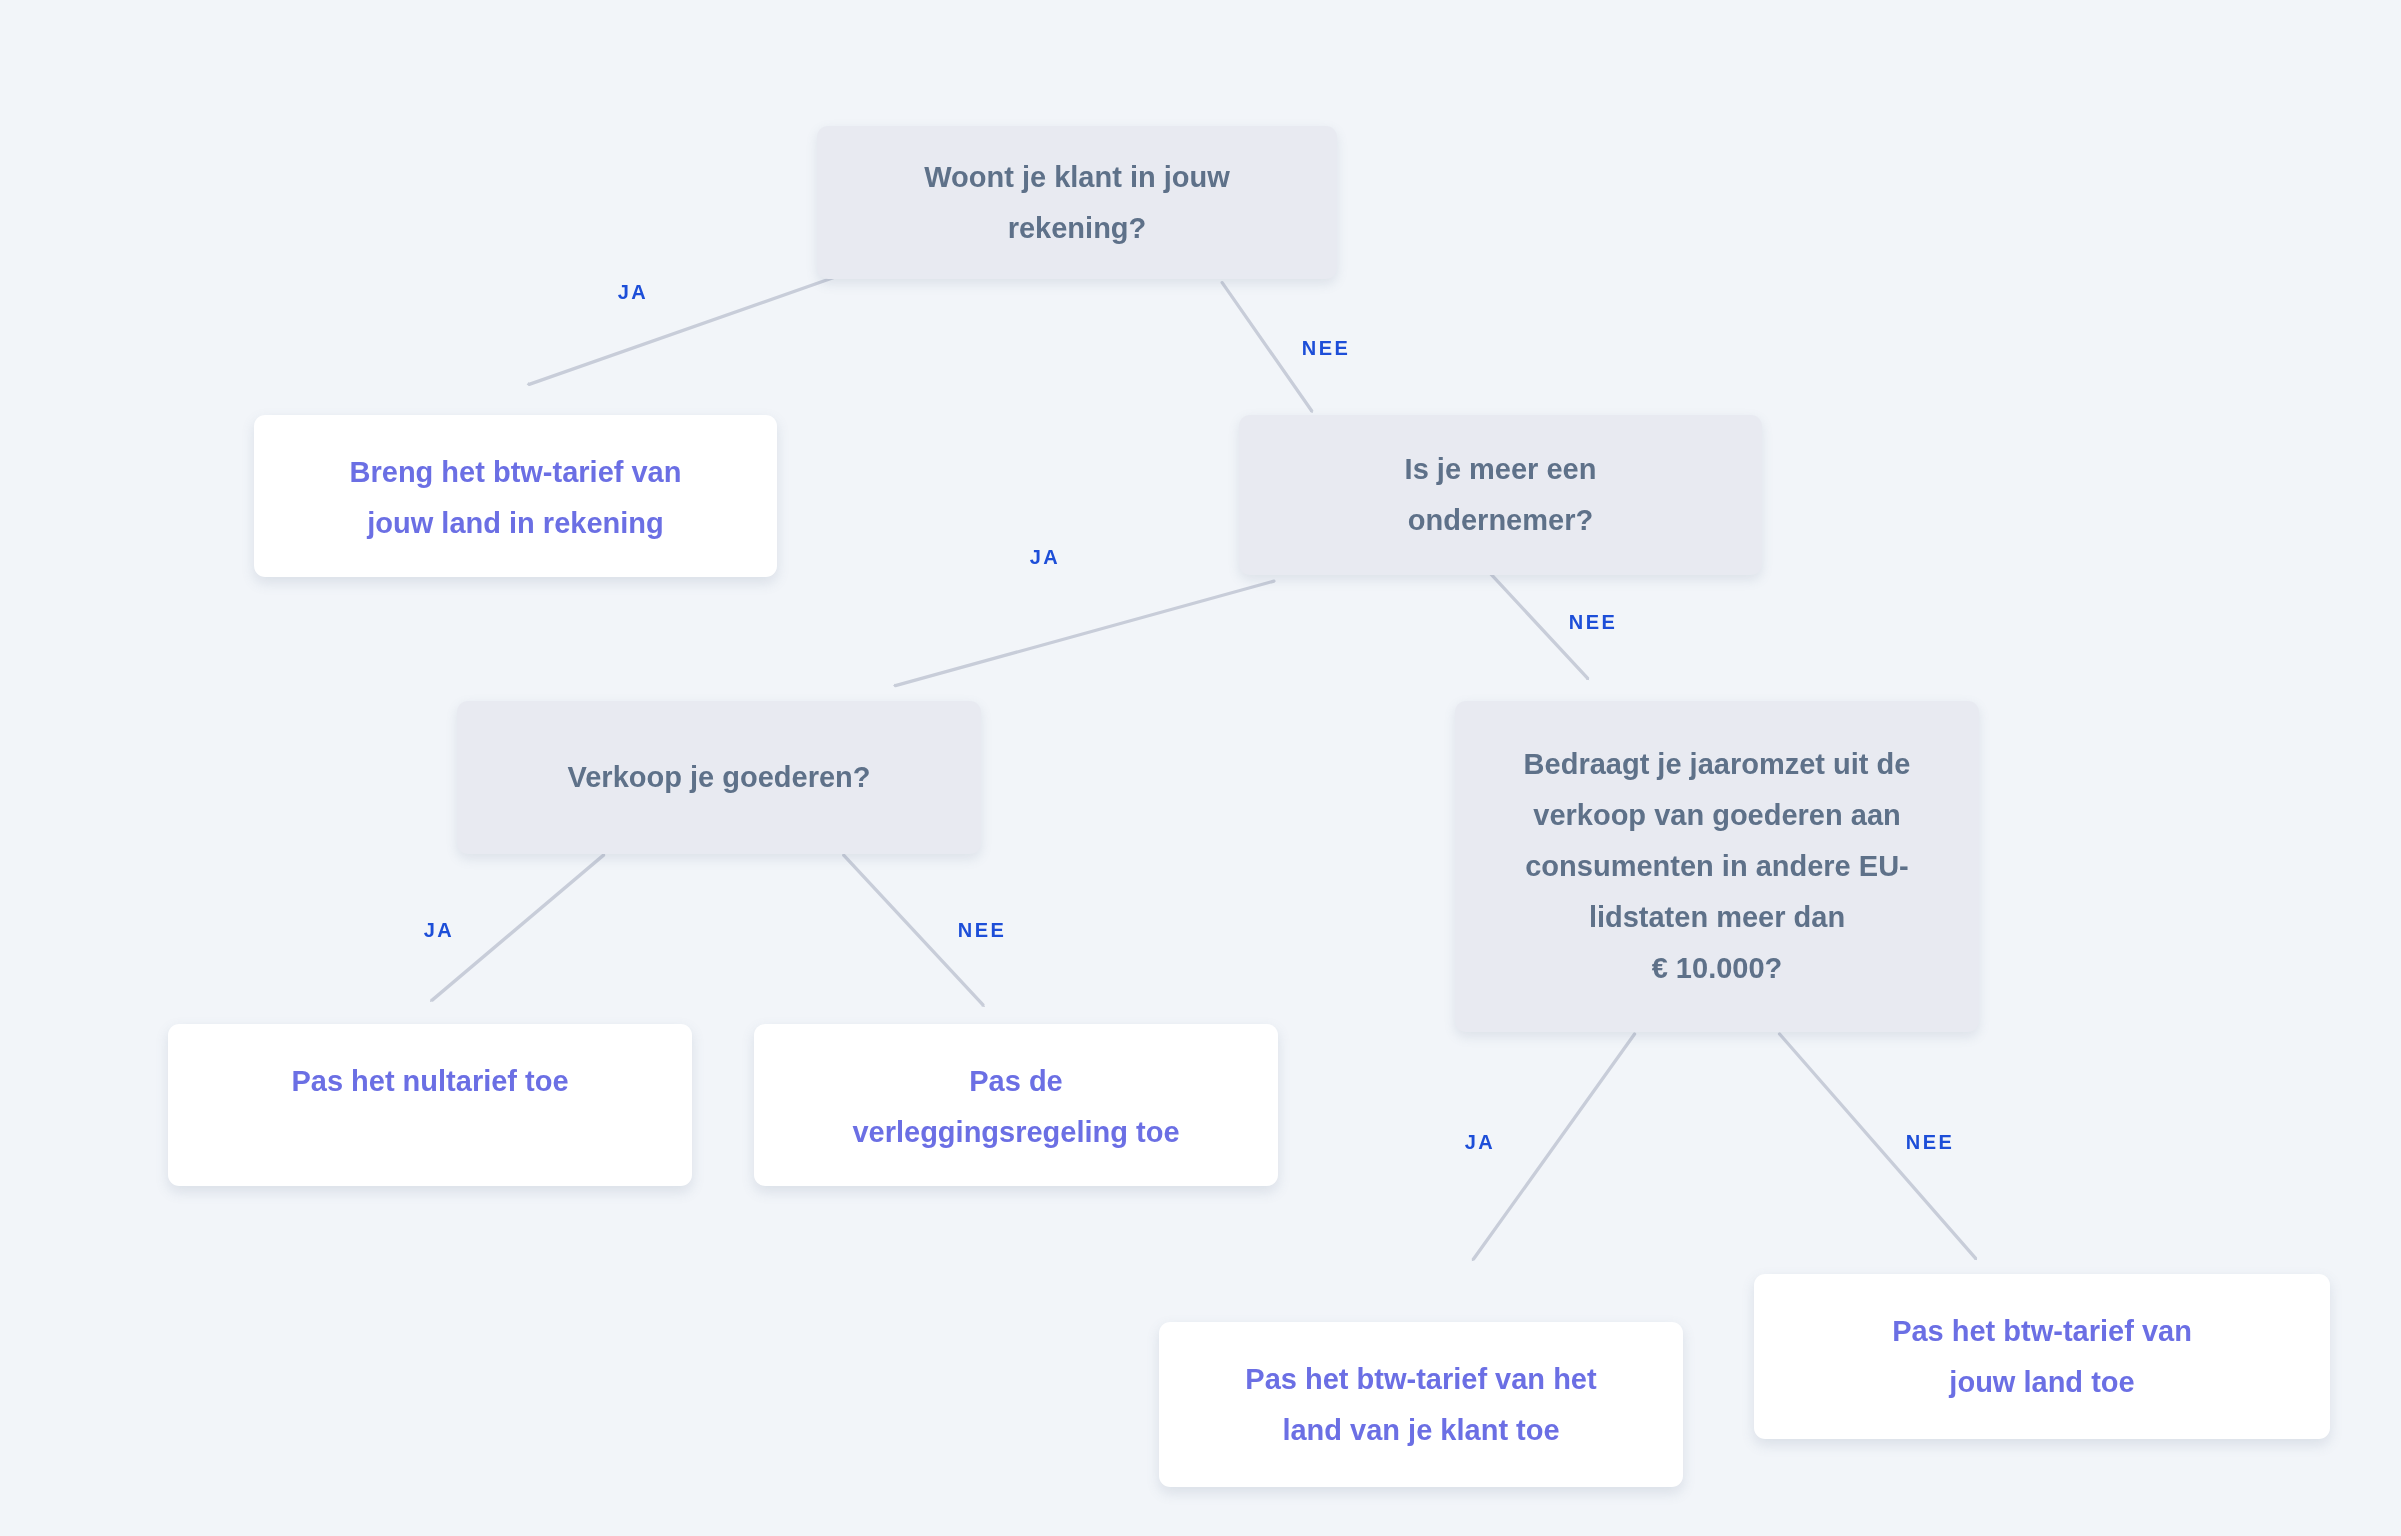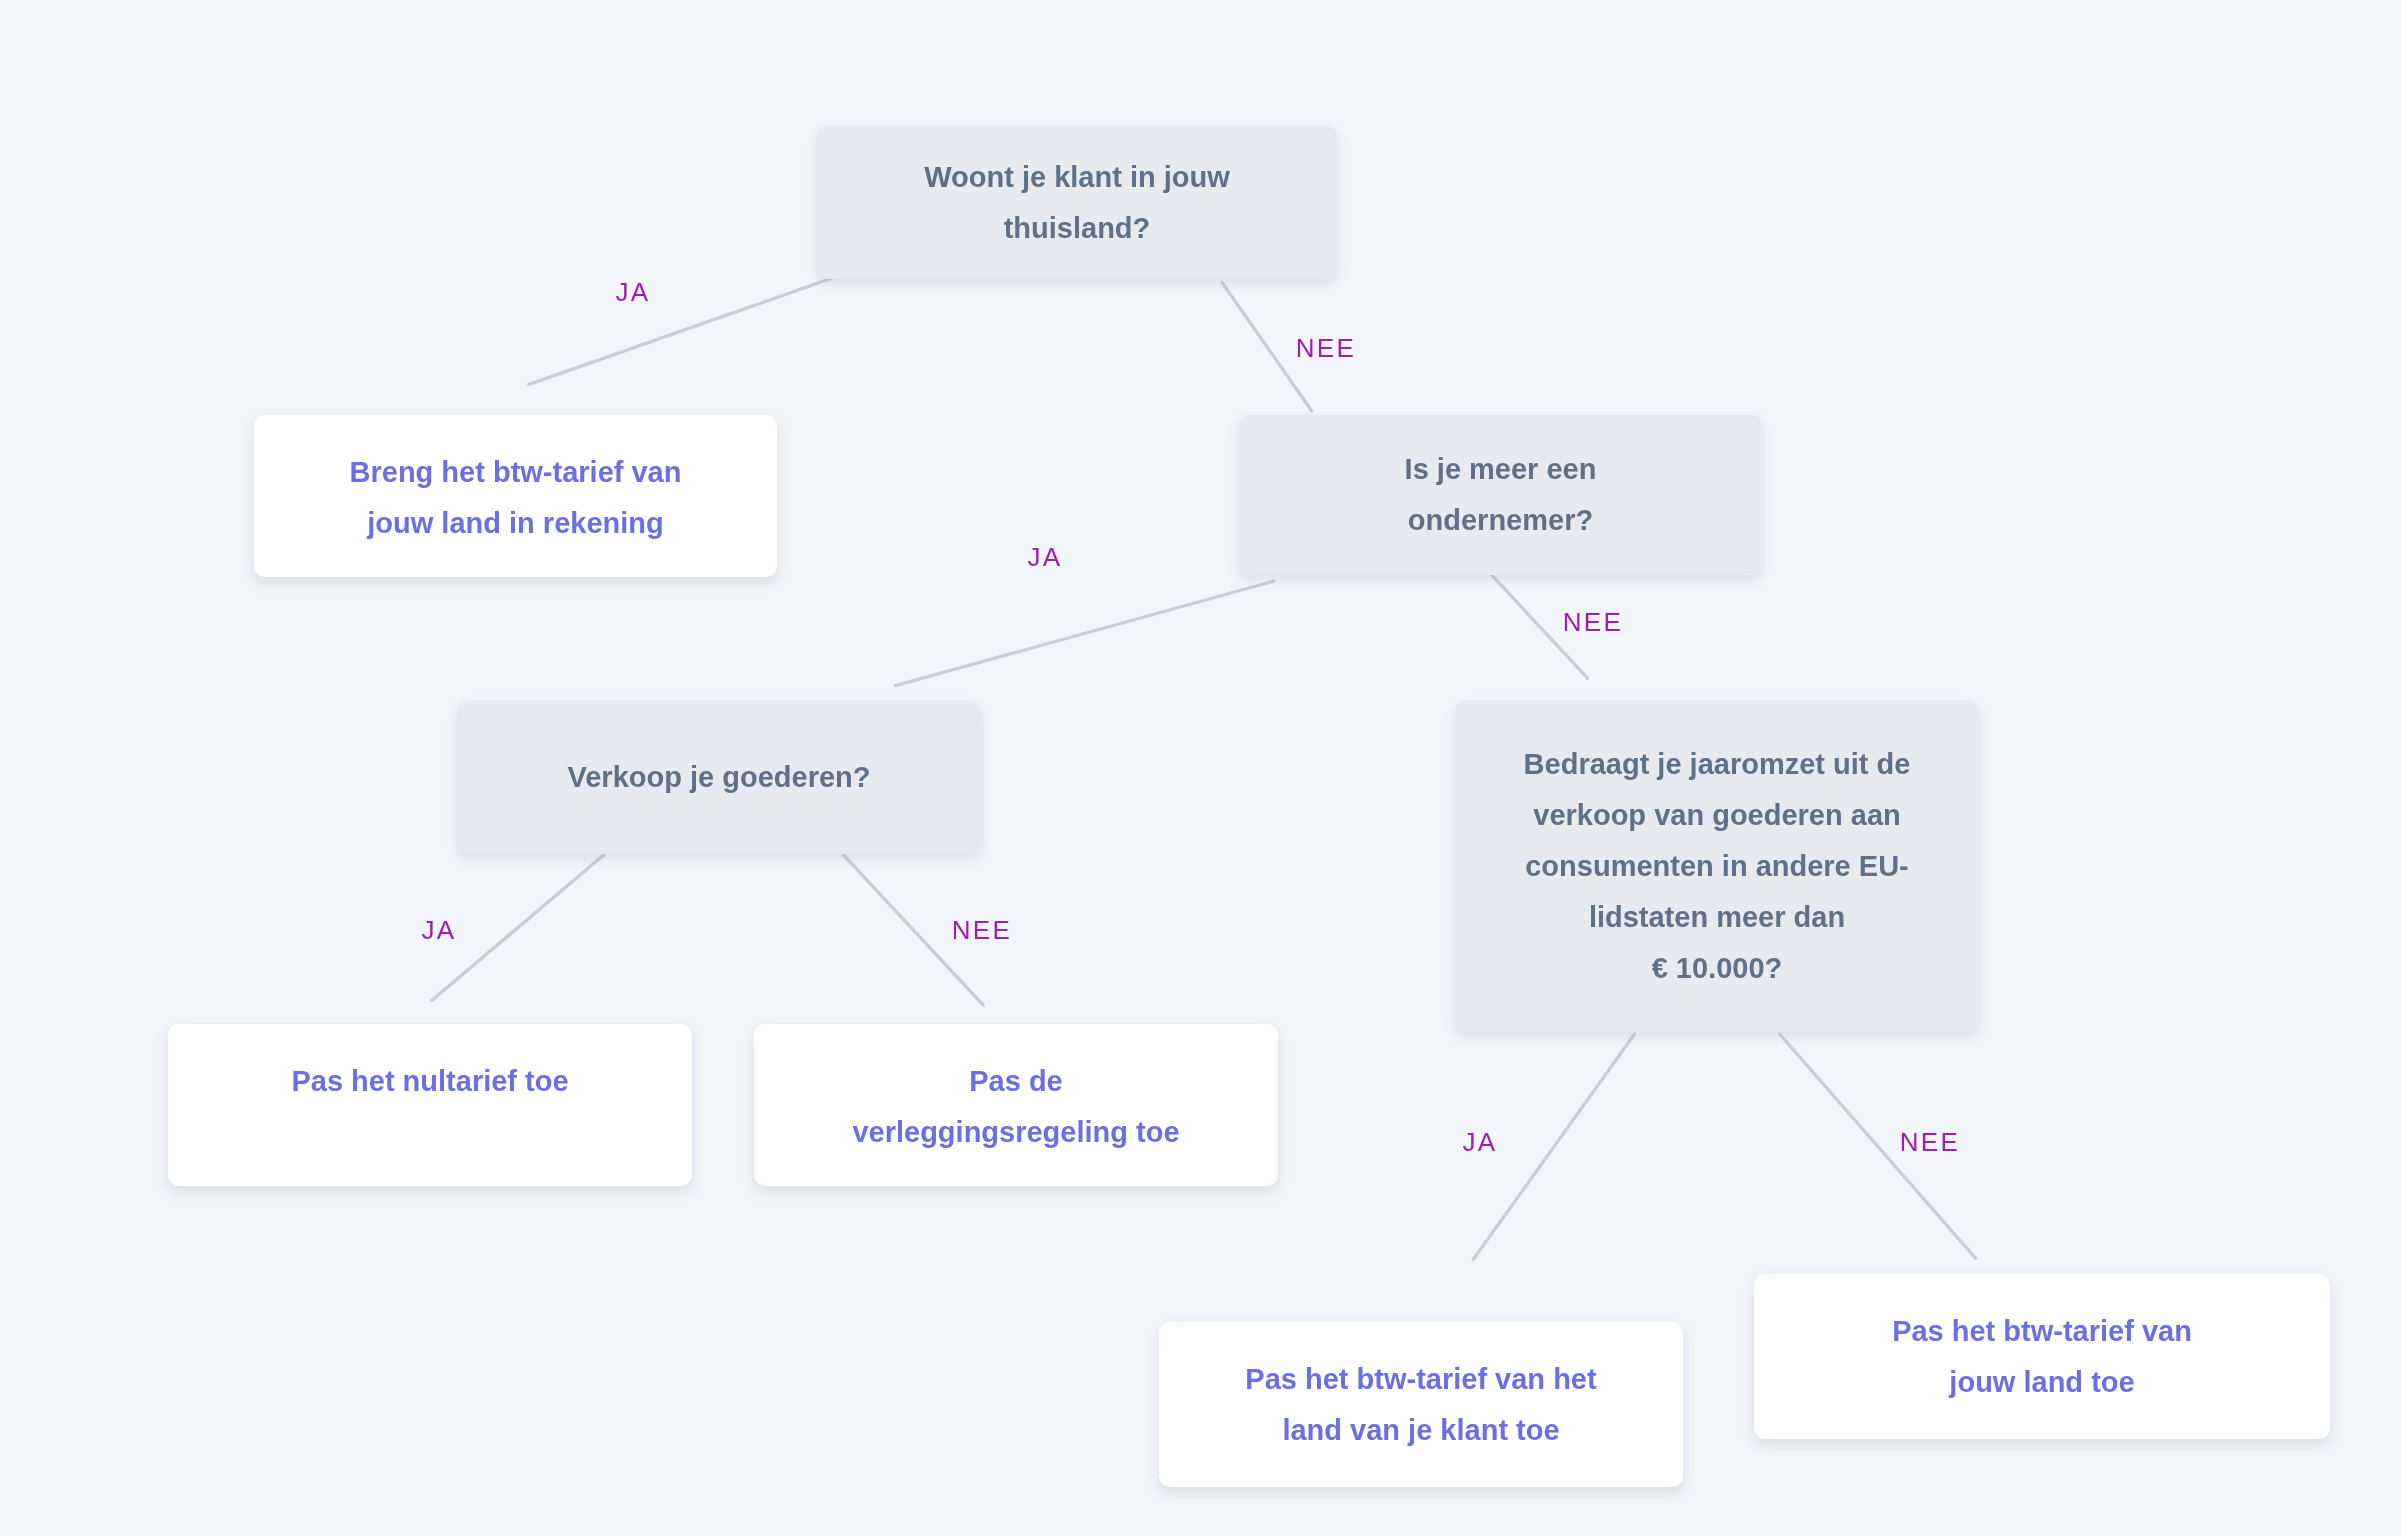--- a/index.html
+++ b/index.html
@@ -52,23 +52,23 @@
   .node.answer {
     background: #ffffff;
     color: #6b6fe4;
     justify-content: flex-start;
     padding: 32px 19px 9.4px 19px;
     box-shadow: 0 5.6px 13px rgba(95, 110, 140, 0.16);
   }
   .edge-label {
     position: absolute;
     transform: translate(-50%, -50%);
-    color: #a21caf;
-    font-weight: normal;
-    font-size: 26px;
+    color: #1d4ed8;
+    font-weight: bold;
+    font-size: 20px;
     letter-spacing: 2.4px;
     white-space: nowrap;
   }
   
   #node-q1 { left: 817px;  top: 126px;  width: 520px; height: 153px; }
   #node-a1 { left: 254px;  top: 415px;  width: 523px; height: 162px; }
   #node-q2 { left: 1239px; top: 415px;  width: 523px; height: 160px; }
   #node-q3 { left: 457px;  top: 701px;  width: 524px; height: 153px; }
   #node-q4 { left: 1455px; top: 701px;  width: 524px; height: 331px; }
   #node-a2 { left: 168px;  top: 1024px; width: 524px; height: 162px; }
@@ -102,21 +102,21 @@
       <line x1="1353" y1="617" x2="951" y2="728" marker-end="url(#arrowhead)"></line>
       <line x1="1582" y1="608" x2="1686" y2="720" marker-end="url(#arrowhead)"></line>
       <line x1="641" y1="908" x2="459" y2="1062" marker-end="url(#arrowhead)"></line>
       <line x1="896" y1="908" x2="1044" y2="1067" marker-end="url(#arrowhead)"></line>
       <line x1="1736" y1="1098" x2="1565" y2="1337" marker-end="url(#arrowhead)"></line>
       <line x1="1890" y1="1098" x2="2098" y2="1336" marker-end="url(#arrowhead)"></line>
     </g>
   </svg>
 
   <div id="node-q1" class="node question">Woont je klant in jouw
-thuisland?</div>
+rekening?</div>
 
   <div id="node-a1" class="node answer">Breng het btw-tarief van
 jouw land in rekening</div>
 
   <div id="node-q2" class="node question">Is je meer een
 ondernemer?</div>
 
   <div id="node-q3" class="node question">Verkoop je goederen?</div>
 
   <div id="node-q4" class="node question">Bedraagt je jaaromzet uit de

